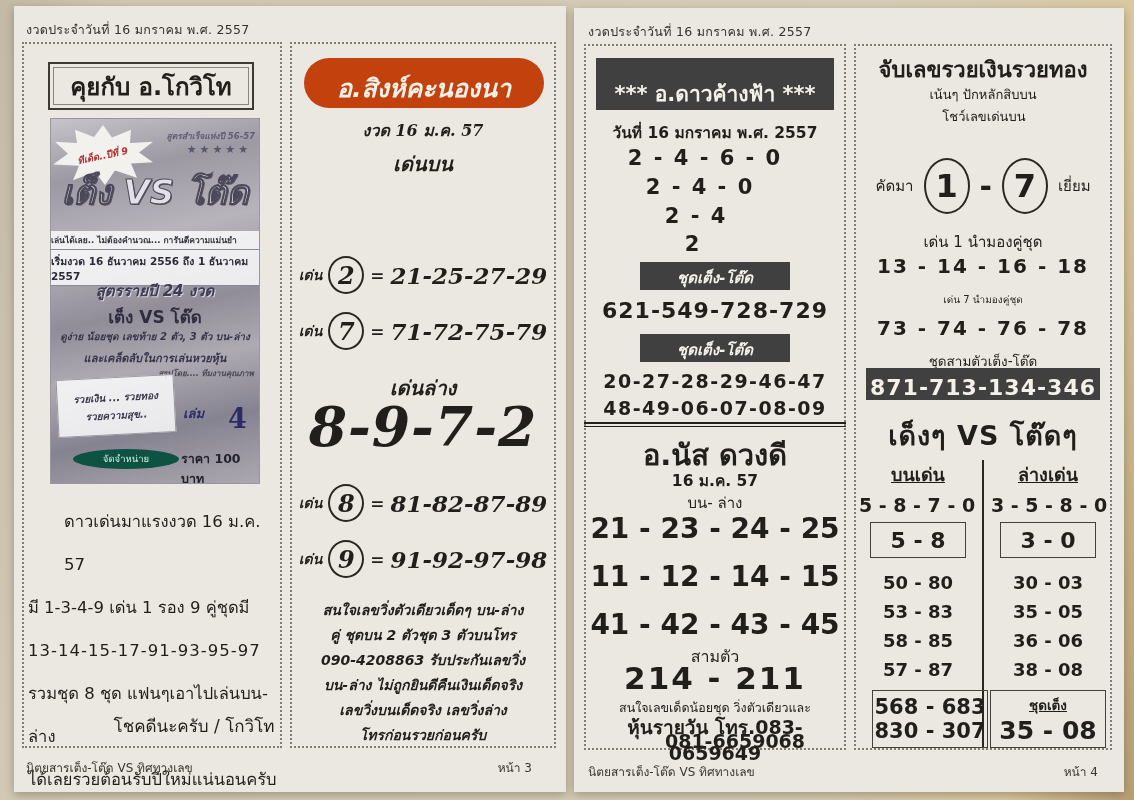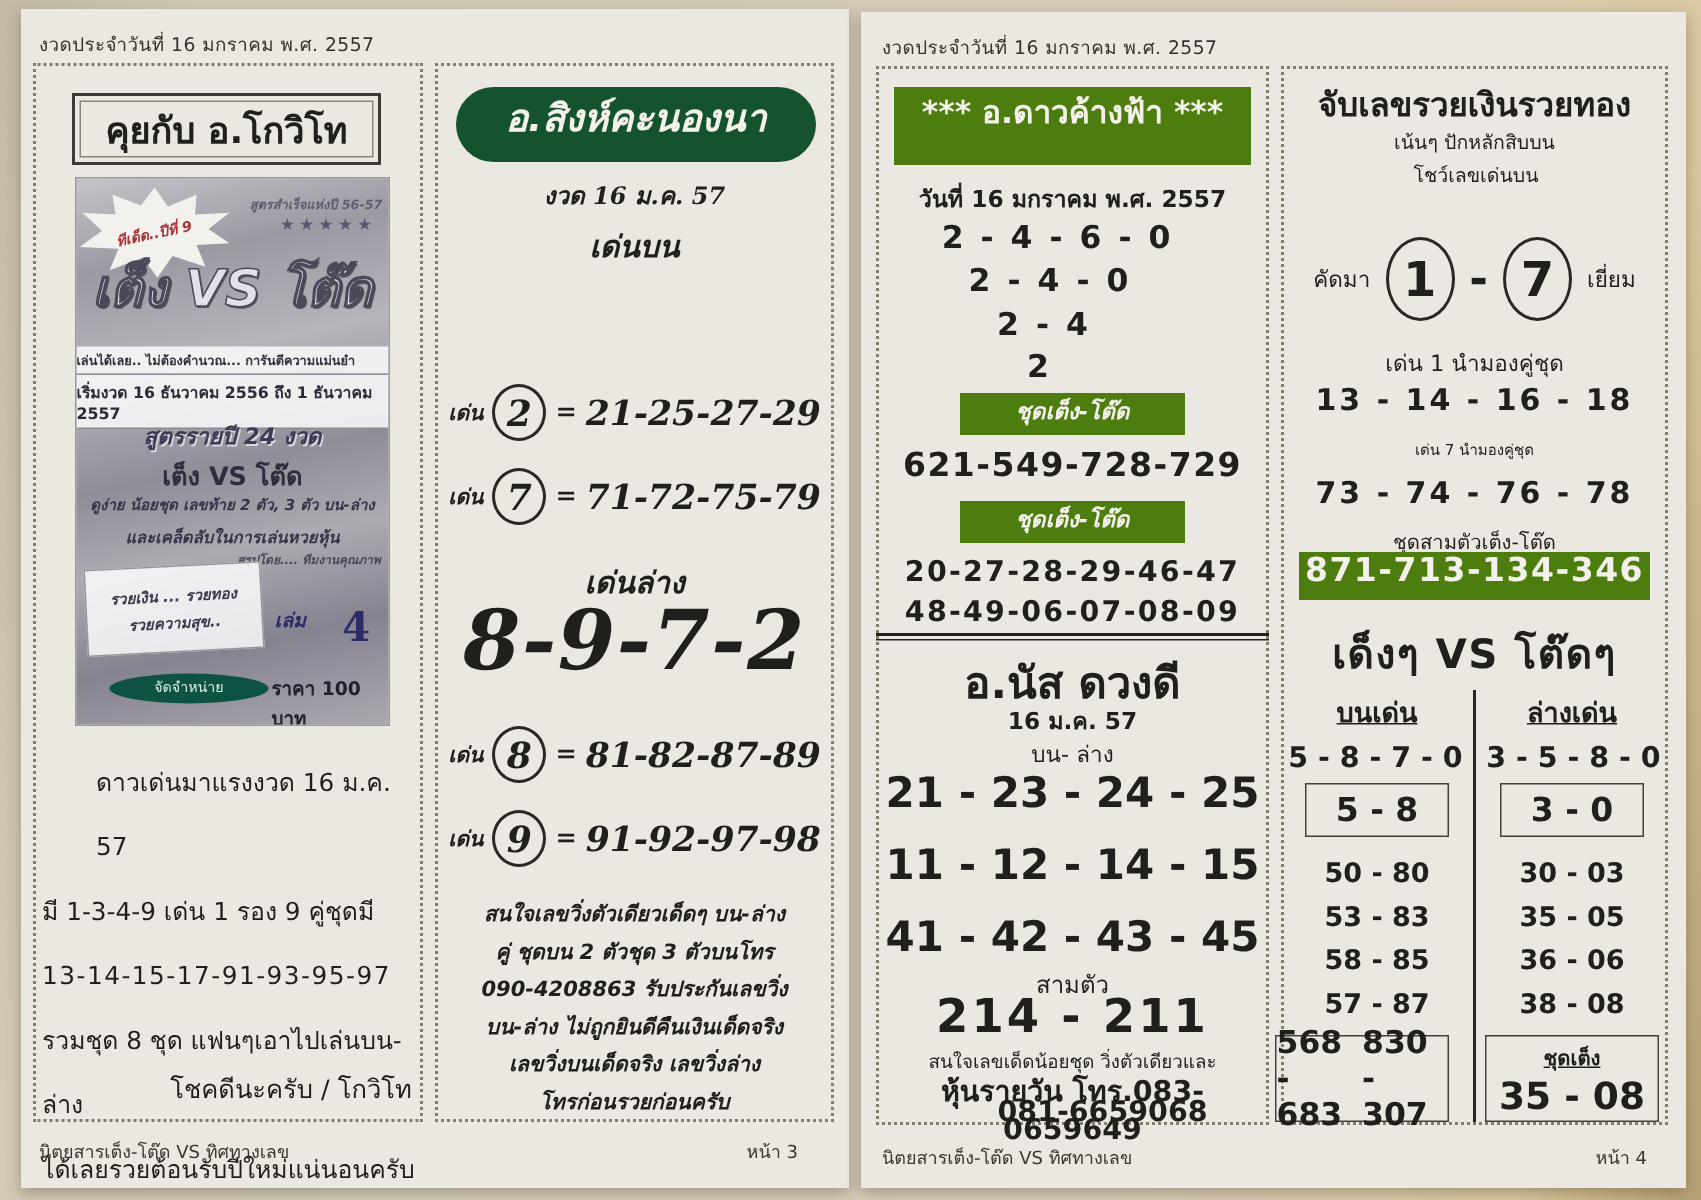--- a/index.html
+++ b/index.html
@@ -7,22 +7,22 @@
 body{position:relative;overflow:hidden;color:#211f1b;
   background:linear-gradient(100deg,#c3baa6 0%,#d2c9b5 10%,#d6cdb9 68%,#dac9a1 90%,#b8a076 100%);
   font-family:"DejaVu Sans","Liberation Sans",sans-serif}
 .page{position:absolute;background:#ebe8e1;box-shadow:0 3px 9px rgba(60,48,25,.35)}
 .abs{position:absolute}
 .ctr{text-align:center}
 .dotfrm{position:absolute;border:2px dotted #837d6e}
 .serif{font-family:"DejaVu Serif","Liberation Serif",serif}
 .bi{font-weight:bold;font-style:italic}
 .b{font-weight:bold}
-.pill{background:#14532d;color:#f4f1ea;border-radius:27px;display:flex;align-items:flex-start;justify-content:center}
-.brect{background:#4d7c0f;color:#f4f1ea;display:flex;align-items:flex-start;justify-content:center}
+.pill{background:#c2410c;color:#f4f1ea;border-radius:27px;display:flex;align-items:flex-end;justify-content:center}
+.brect{background:#404040;color:#f4f1ea;display:flex;align-items:flex-end;justify-content:center}
 .circle{display:inline-flex;align-items:center;justify-content:center;border:2px solid #2b2823;border-radius:50%;background:transparent}
 .row{display:flex;align-items:center;justify-content:center}
 .box{border:2px solid #45403a;display:flex;align-items:center;justify-content:center}
 .hdr{font-size:12.5px;letter-spacing:.3px;color:#35322c}
 .ftr{font-size:12px;color:#3a372f}
 .poster{position:absolute;overflow:hidden;border:1px solid #9a96a0;
   background:linear-gradient(168deg,#c6c3c9 0%,#9c99a3 16%,#b7b4bc 33%,#908d99 52%,#adaab2 66%,#868391 82%,#aba8b0 100%)}
 .strip{position:absolute;left:0;width:100%;background:rgba(252,252,251,.85);text-align:left}
 .outline-t{color:#e3e0ea;-webkit-text-stroke:1px #4b4959;text-shadow:1px 1px 0 #55525f}
 </style>
@@ -217,21 +217,21 @@
     <div>58 - 85</div>
     <div>57 - 87</div>
   </div>
   <div class="abs ctr b" style="left:412px;top:560px;width:124px;font-size:18px;line-height:29px">
     <div>30 - 03</div>
     <div>35 - 05</div>
     <div>36 - 06</div>
     <div>38 - 08</div>
   </div>
 
-  <div class="box abs" style="left:276px;top:682px;width:116px;height:58px;border-width:1.5px;flex-direction:row">
+  <div class="box abs" style="left:298px;top:682px;width:116px;height:58px;border-width:1.5px;flex-direction:column">
     <span class="b" style="font-size:21px">568 - 683</span>
     <span class="b" style="font-size:21px">830 - 307</span>
   </div>
   <div class="box abs" style="left:416px;top:682px;width:116px;height:58px;border-width:1.5px;flex-direction:column">
     <span class="b" style="font-size:13.5px;text-decoration:underline">ชุดเต็ง</span>
     <span class="b" style="font-size:25px">35 - 08</span>
   </div>
 
   <div class="abs ftr" style="left:14px;top:754px">นิตยสารเต็ง-โต๊ด VS ทิศทางเลข</div>
   <div class="abs ftr" style="right:26px;top:754px">หน้า 4</div>

